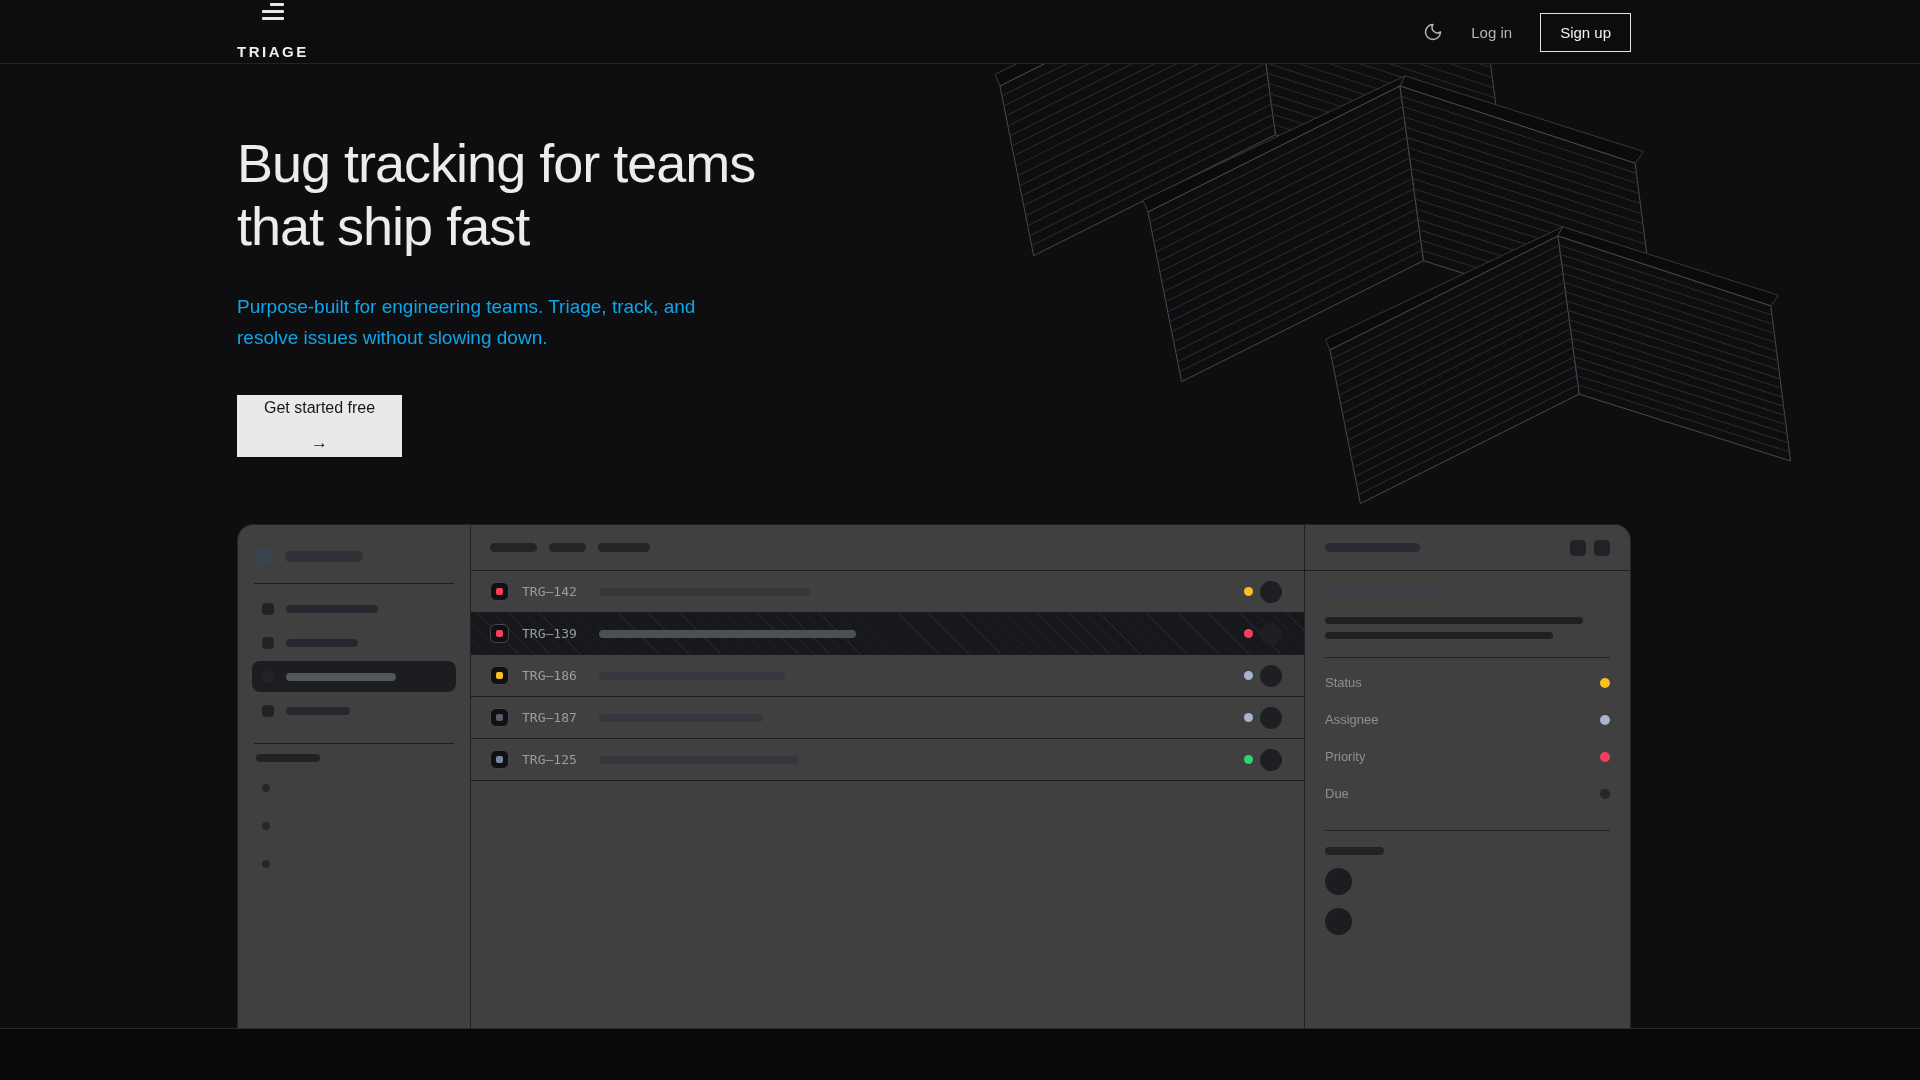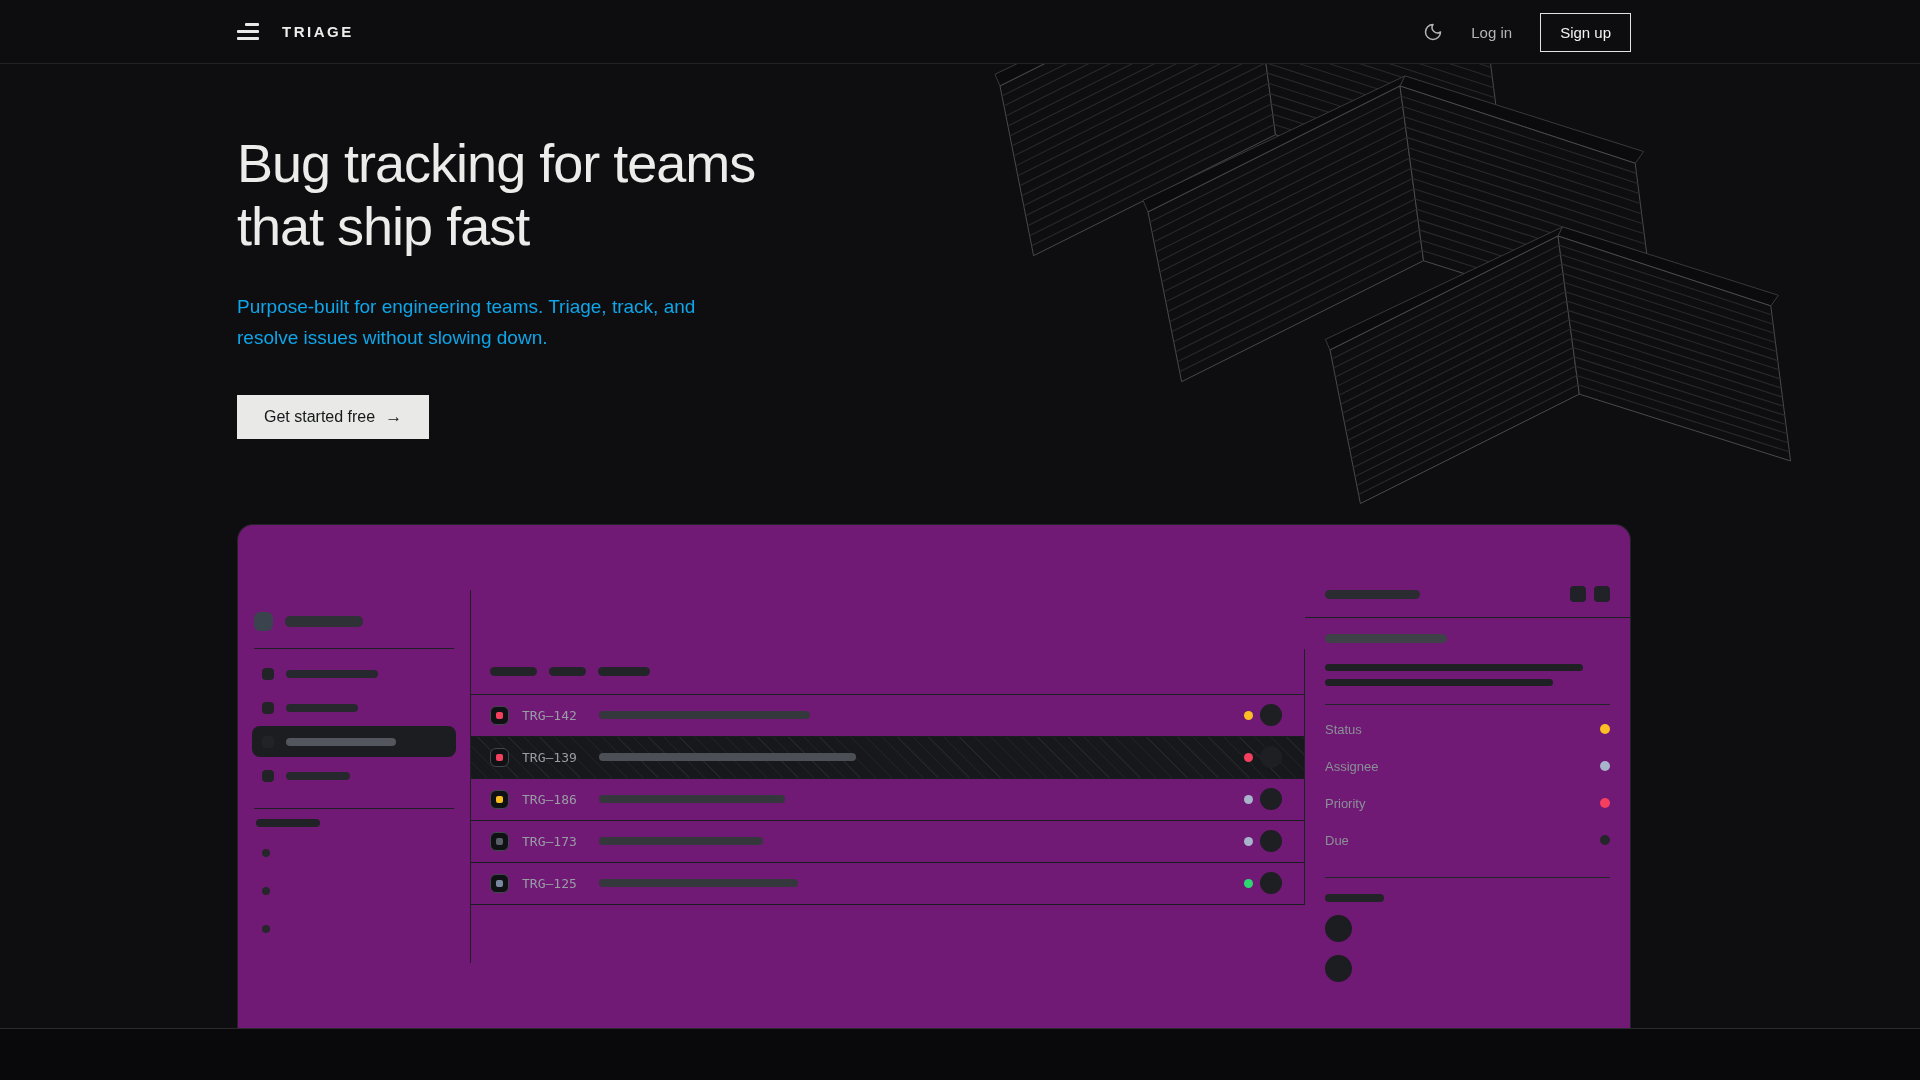--- a/index.html
+++ b/index.html
@@ -15,21 +15,21 @@
   #wire { position:absolute; top:0; left:0; z-index:0; pointer-events:none; }
 
   
   header {
     position:relative; z-index:5;
     height:64px; background:#0d0d0f;
     border-bottom:1px solid #232326;
     display:flex; align-items:center; justify-content:space-between;
     padding:0 237px 0 237px;
   }
-  .brand { display:flex; align-items:center; gap:23px; }
+  .brand { display:flex; align-items:center; gap:23px;flex-direction:column; }
   .logo { width:22px; height:17px; display:flex; flex-direction:column; justify-content:space-between; }
   .logo i { display:block; height:3.2px; border-radius:1px; background:#e9e9e7; }
   .logo i:nth-child(1){ width:62%; align-self:flex-end; }
   .logo i:nth-child(2){ width:100%; }
   .logo i:nth-child(3){ width:100%; }
   .brand-name { font-size:15px; font-weight:700; letter-spacing:2.5px; color:#ededeb; }
   .nav-right { display:flex; align-items:center; gap:28px; position:absolute; right:289px; top:0; height:64px; }
   .theme-btn { background:none; border:none; cursor:pointer; display:flex; align-items:center; }
   .login { font-size:15px; color:#b4b4b6; text-decoration:none; cursor:pointer; }
   .signup {
@@ -41,35 +41,36 @@
   main { position:relative; z-index:2; padding:68px 0 0 237px; }
   h1 {
     font-size:54px; font-weight:400; letter-spacing:-1px;
     line-height:1.17; color:#ececea;
   }
   .subtitle {
     margin-top:34px; font-size:19px; line-height:1.6;
     color:#0ea5e9; max-width:480px;
   }
   .cta {
-    margin-top:42px; display:inline-flex; align-items:center; gap:10px;
+    margin-top:42px; display:inline-flex; align-items:center; gap:16px;
     background:#e9e9e7; color:#17181a; border:none; cursor:pointer;
     font-family:inherit; font-size:16px; font-weight:500;
-    padding:12px 27px;
+    padding:4px 27px;
+    flex-direction:column;
   }
   .cta .arr { font-size:17px; }
 
   
   .mock {
     position:absolute; left:237px; top:524px;
     width:1394px; height:504px;
-    background:#701a75;
+    background:#404040;
     border:1px solid #232327; border-bottom:none;
     border-radius:16px 16px 0 0;
-    display:flex; overflow:hidden;align-items:center;
+    display:flex; overflow:hidden;
   }
   .skel { background:#26282d; border-radius:5px; display:block; }
 
   
   .sb { flex:0 0 233px; border-right:1px solid #1f2023; padding:22px 16px 0 16px; }
   .sb-ws { display:flex; align-items:center; gap:12px; }
   .sb-ws .sq { width:19px; height:19px; border-radius:6px; background:#3b434e; }
   .sb-ws .skel { width:78px; height:11px; background:#2e3136; }
   .sb hr { border:none; border-top:1px solid #1e1f22; margin:17px 0 9px 0; }
   .sb-item { display:flex; align-items:center; gap:12px; height:31px; padding:0 10px; border-radius:8px; margin:3px -2px; }
@@ -349,21 +350,21 @@
           <span class="iid">TRG–186</span>
           <span class="bar" style="width: 186px;"></span>
           <span class="sp"></span>
           <span class="sdot" style="background: rgb(167, 180, 204);"></span>
           <span class="avatar"></span>
         </div>
         <div class="row">
           <span class="chip">
             <i style="background: rgb(90, 94, 102);"></i>
           </span>
-          <span class="iid">TRG–173</span>
+          <span class="iid">TRG–187</span>
           <span class="bar" style="width: 164px;"></span>
           <span class="sp"></span>
           <span class="sdot" style="background: rgb(167, 180, 204);"></span>
           <span class="avatar"></span>
         </div>
         <div class="row">
           <span class="chip">
             <i style="background: rgb(123, 137, 160);"></i>
           </span>
           <span class="iid">TRG–125</span>

